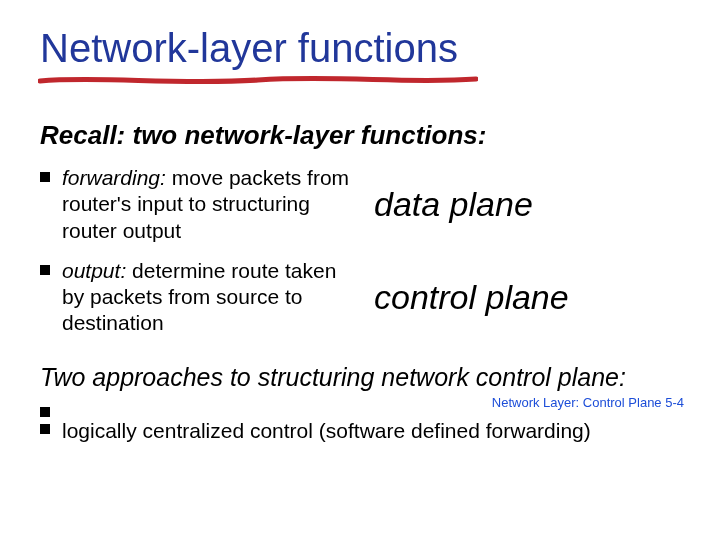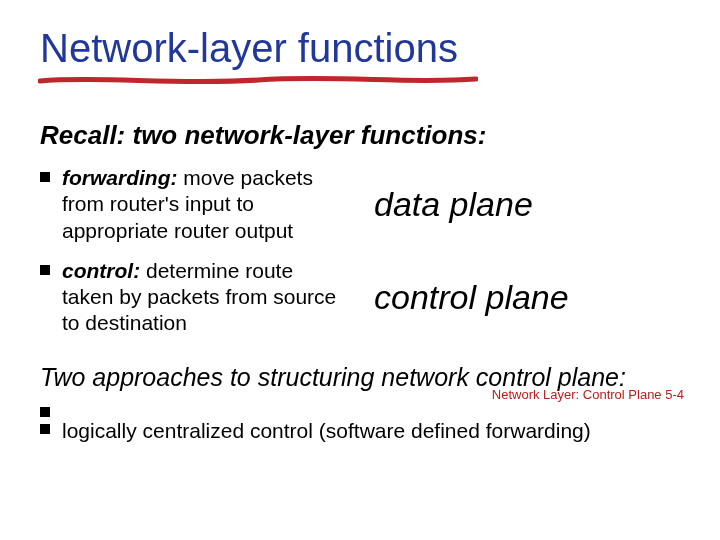--- a/index.html
+++ b/index.html
@@ -54,21 +54,20 @@
     display: inline-block;
     width: 10px;
     height: 10px;
     background: #000;
     margin-top: 7px;
     margin-right: 12px;
     flex-shrink: 0;
   }
   .bullet-text .lead {
     font-style: italic;
-    font-weight: bold;
   }
   .plane {
     font-style: italic;
     font-size: 34px;
     color: #000;
     margin-left: 24px;
     white-space: nowrap;
   }
   .approaches {
     font-style: italic;
@@ -81,52 +80,52 @@
   }
   .sub-bullet {
     display: flex;
     align-items: flex-start;
     font-size: 21px;
     line-height: 1.35;
   }
   .footer {
     position: absolute;
     right: 36px;
-    bottom: 38px;
+    bottom: 30px;
     font-size: 13px;
-    color: #b91c1c;
+    color: #1d4ed8;
   }
 </style>
 </head>
 <body>
 
 <div class="slide">
 
   <div class="title">Network-layer functions</div>
   <svg class="underline" width="440" height="14" viewBox="0 0 440 14">
     <path d="M2 7 C 60 2, 140 11, 220 6 C 300 1, 370 10, 438 5" stroke="#C0272D" stroke-width="5" fill="none" stroke-linecap="round"></path>
   </svg>
 
   <div class="recall">Recall: two network-layer functions:</div>
 
   <div class="row">
     <div class="bullet-block">
       <span class="sq"></span>
       <span class="bullet-text">
-        <span class="lead">forwarding:</span><span> move packets from router's input to appropriate router output</span>
+        <span class="lead">forwarding:</span><span> move packets from router's input to structuring router output</span>
       </span>
     </div>
     <div class="plane">data plane</div>
   </div>
 
   <div class="row">
     <div class="bullet-block">
       <span class="sq"></span>
       <span class="bullet-text">
-        <span class="lead">control:</span><span> determine route taken by packets from source to destination</span>
+        <span class="lead">output:</span><span> determine route taken by packets from source to destination</span>
       </span>
     </div>
     <div class="plane">control plane</div>
   </div>
 
   <div class="approaches">Two approaches to structuring network control plane:</div>
 
   <div class="sub-bullets">
     <div class="sub-bullet">
       <span class="sq"></span>

